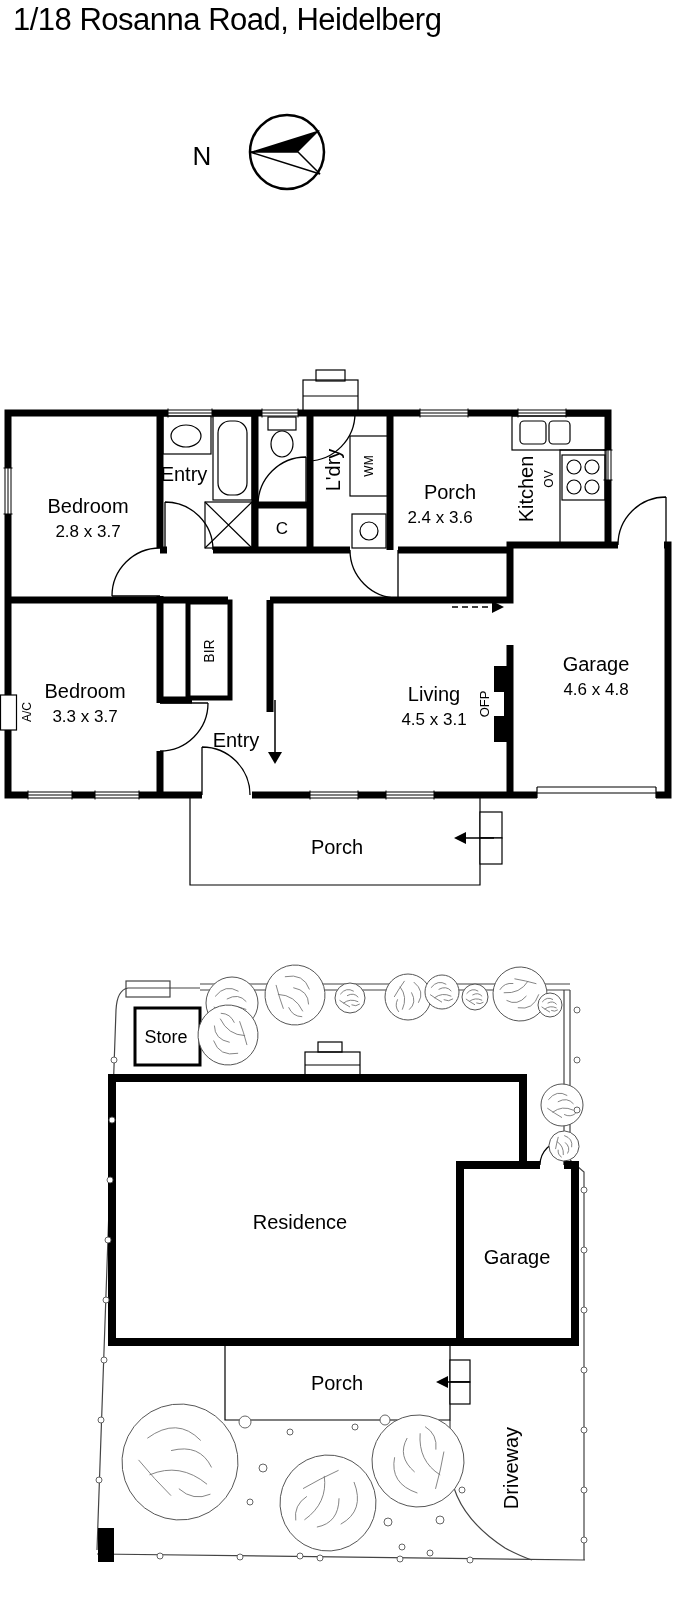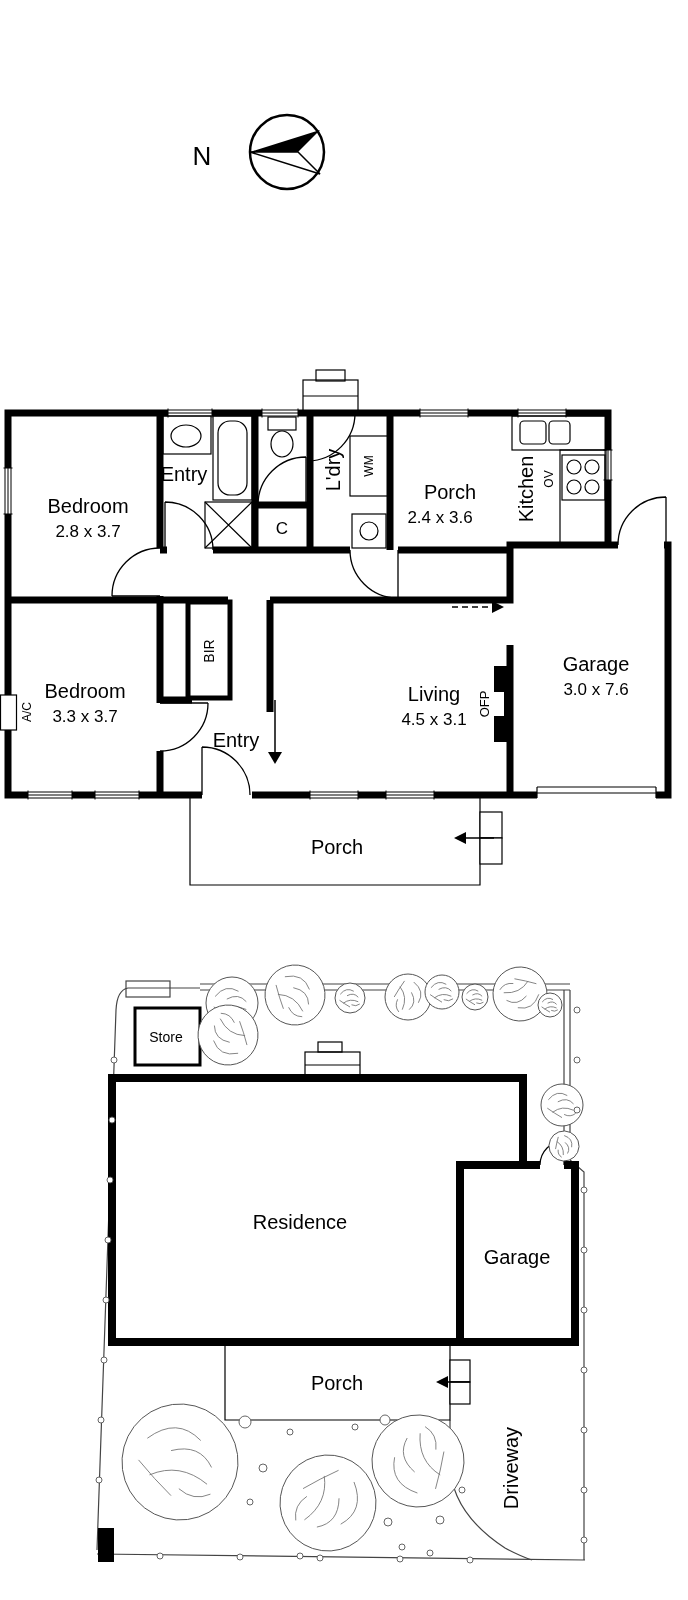--- a/index.html
+++ b/index.html
@@ -6,31 +6,32 @@
   html,body { background:#fff; }
   body { width:688px; height:1600px; font-family:"Liberation Sans", sans-serif; position:relative; }
   .page { position:absolute; left:0; top:0; width:688px; height:1600px; background:#fff; overflow:hidden; }
   .title { position:absolute; left:13px; top:2px; font-size:31px; color:#000; font-weight:400; letter-spacing:-0.5px; white-space:nowrap; }
   svg.plan { position:absolute; left:0; top:0; }
   .lbl { position:absolute; transform:translate(-50%,-50%); white-space:nowrap; color:#000; line-height:1; }
   .lbl.rot { transform:translate(-50%,-50%) rotate(-90deg); }
   .s30 { font-size:20px; }
   .s26 { font-size:26px; }
   .s20 { font-size:20px; }
-  .s18 { font-size:14px; }
+  .s18 { font-size:18px; }
   .s17 { font-size:17px; }
   .s14 { font-size:14px; }
   .s13 { font-size:13px; }
   .s12 { font-size:12px; }
 </style>
 </head>
 <body>
 
 <div class="page">
 
+  <div class="title">1/18 Rosanna Road, Heidelberg</div>
 
   <svg class="plan" width="688" height="1600" viewBox="0 0 688 1600">
 
     <defs>
       <g id="tree">
         <circle r="20" fill="#fff" stroke="#555" stroke-width="1" vector-effect="non-scaling-stroke"></circle>
         <path d="M-13,-5 Q-5,-15 5,-9 M-9,7 Q0,0 11,5 M-4,-3 Q5,-8 11,-1 M-14,3 Q-7,8 0,12 M2,9 Q8,12 13,8" fill="none" stroke="#777" stroke-width="0.9" vector-effect="non-scaling-stroke"></path>
       </g>
     </defs>
 
@@ -236,21 +237,21 @@
   <span class="lbl s17" style="left:282px;top:528px">C</span>
   <span class="lbl s20" style="left:85px;top:691px">Bedroom</span>
   <span class="lbl s17" style="left:85px;top:716px">3.3 x 3.7</span>
   <span class="lbl s14 rot" style="left:209px;top:651px">BIR</span>
   <span class="lbl s12 rot" style="left:27px;top:712px">A/C</span>
   <span class="lbl s20" style="left:236px;top:740px">Entry</span>
   <span class="lbl s20" style="left:434px;top:694px">Living</span>
   <span class="lbl s17" style="left:434px;top:719px">4.5 x 3.1</span>
   <span class="lbl s13 rot" style="left:484px;top:704px">OFP</span>
   <span class="lbl s20" style="left:596px;top:664px">Garage</span>
-  <span class="lbl s17" style="left:596px;top:689px">3.0 x 7.6</span>
+  <span class="lbl s17" style="left:596px;top:689px">4.6 x 4.8</span>
   <span class="lbl s20" style="left:337px;top:847px">Porch</span>
 
   <span class="lbl s18" style="left:166px;top:1037px">Store</span>
   <span class="lbl s30" style="left:300px;top:1222px">Residence</span>
   <span class="lbl s20" style="left:517px;top:1257px">Garage</span>
   <span class="lbl s20" style="left:337px;top:1383px">Porch</span>
   <span class="lbl s20 rot" style="left:511px;top:1468px">Driveway</span>
 
 </div>
 

